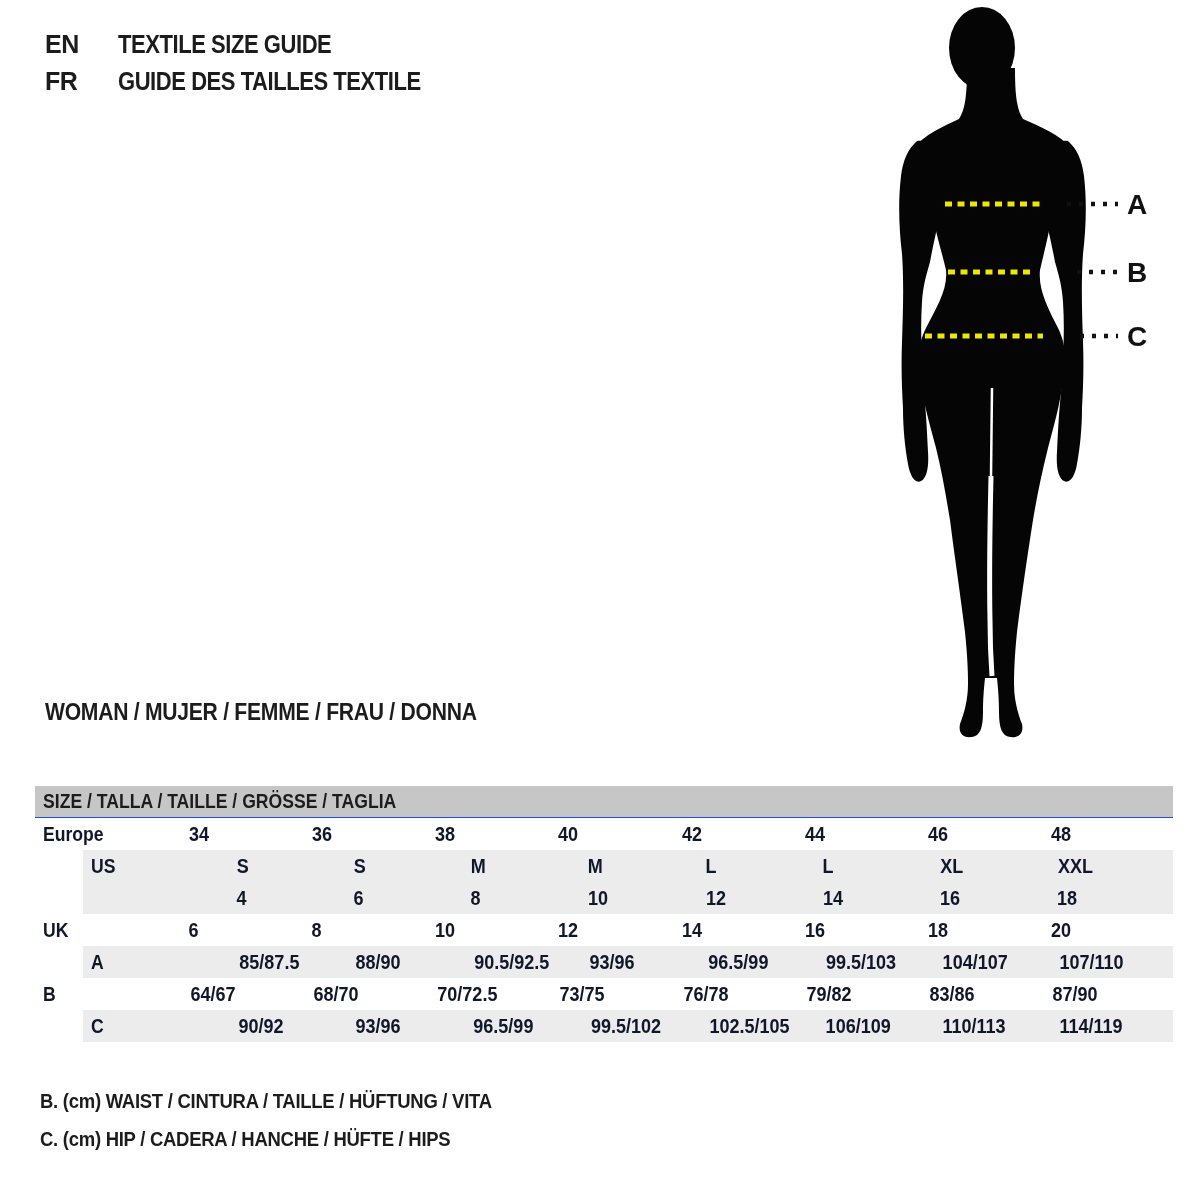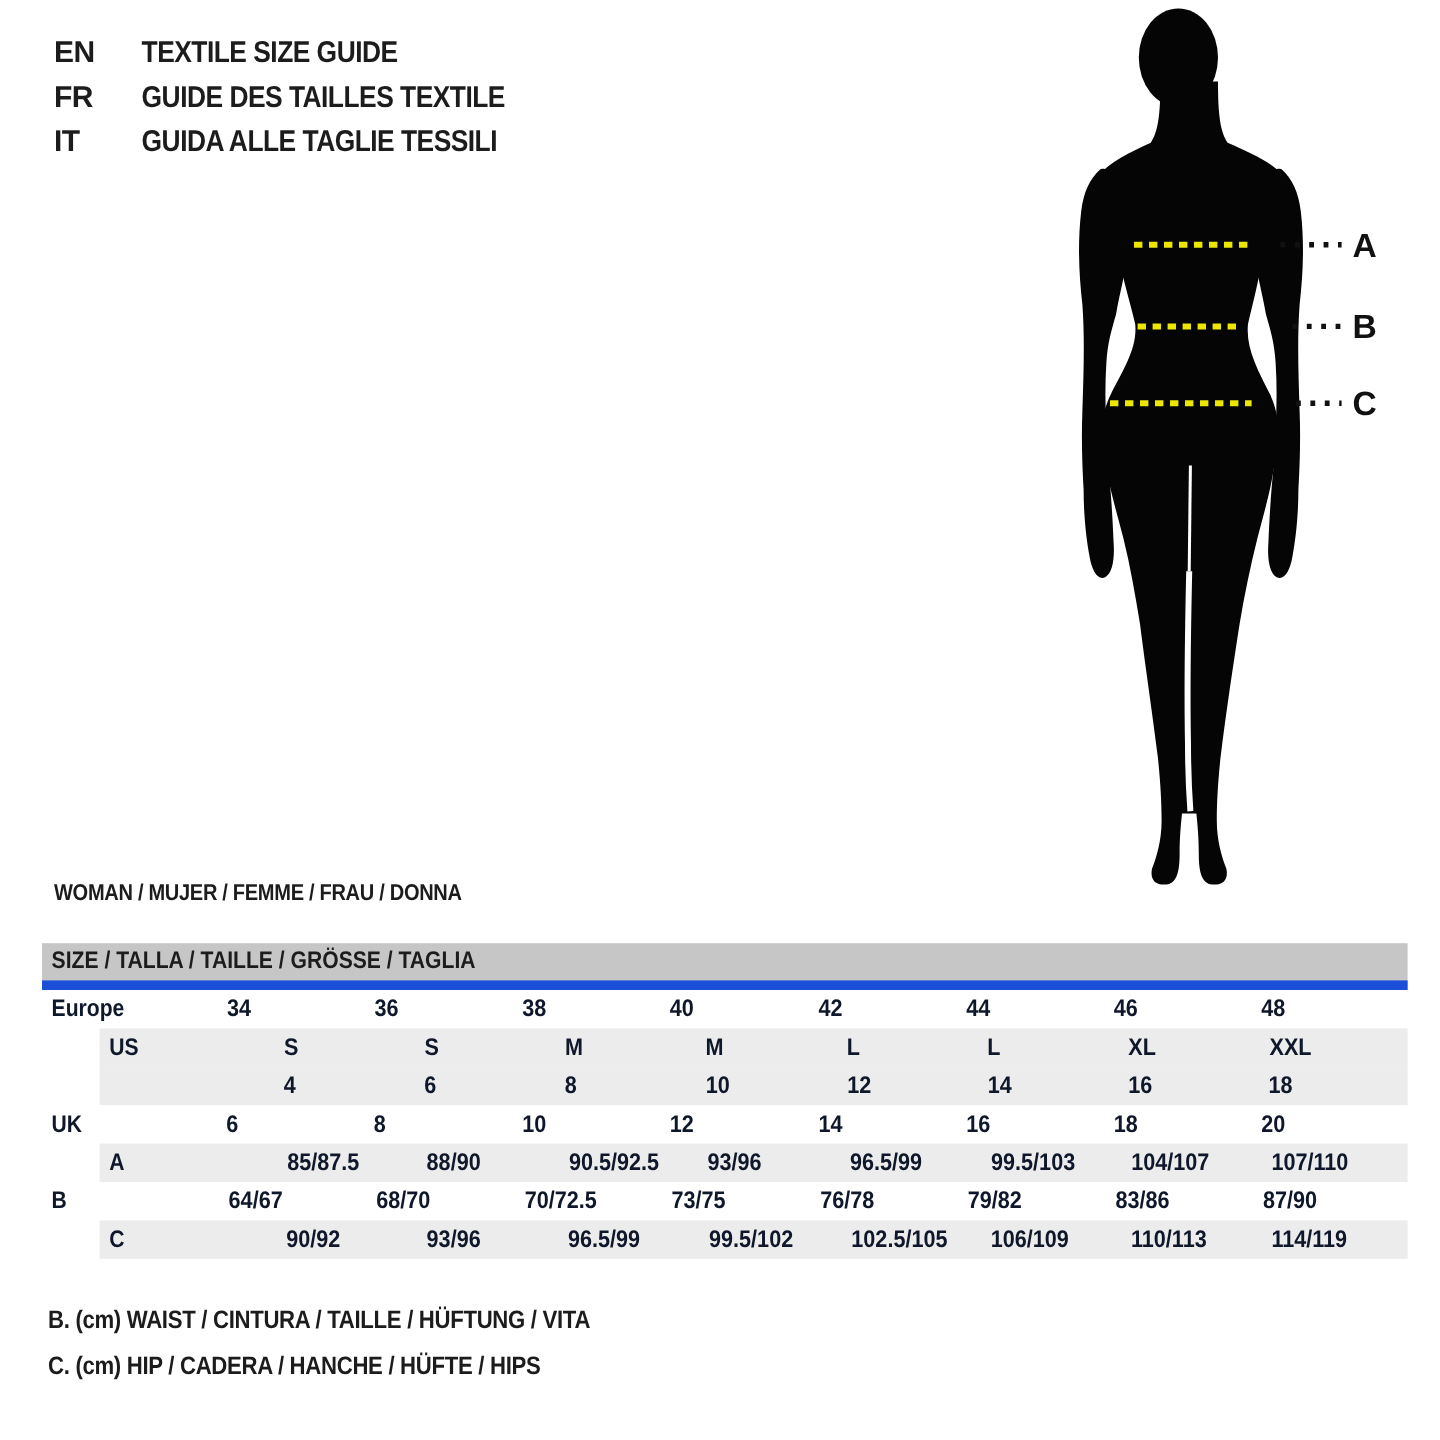--- a/index.html
+++ b/index.html
@@ -10,47 +10,44 @@
 
   
   .lang-list{position:absolute;left:45px;top:26px;}
   .lang-row{height:37px;line-height:37px;font-size:25px;font-weight:bold;letter-spacing:-0.5px;}
   .lang-code{display:inline-block;width:73px;vertical-align:top;}
 
   
   .figure{position:absolute;left:860px;top:0;width:340px;height:760px;}
 
   
-  .woman-heading{position:absolute;left:45px;top:734px;font-size:19px;font-weight:bold;letter-spacing:-0.3px;}
+  .woman-heading{position:absolute;left:45px;top:698px;font-size:24px;font-weight:bold;letter-spacing:-0.3px;}
 
   
   .size-table{position:absolute;left:35px;top:786px;width:1138px;}
   .thead{height:31px;line-height:31px;background:#c6c6c6;font-size:20px;font-weight:bold;
-         padding-left:8px;border-bottom:8px solid #1d4ed8;}
+         padding-left:8px;border-bottom:1px solid #1d4ed8;}
   .trow{display:flex;height:32px;line-height:32px;font-size:20px;font-weight:bold;color:#0f172a;}
   .trow.shaded{background:#ececec;margin-left:48px;}
   .tlabel{width:145px;padding-left:8px;text-align:left;}
   .tcell{flex:1;text-align:left;}
 
   
   .legend{position:absolute;left:40px;top:1082px;}
   .legend-line{height:38px;line-height:38px;font-size:21px;font-weight:bold;letter-spacing:-0.3px;}
 </style>
 </head>
 <body>
 
 <div class="lang-list">
   <div class="lang-row">
     <span class="lang-code">EN</span><span class="cond">TEXTILE SIZE GUIDE</span>
   </div>
   <div class="lang-row">
     <span class="lang-code">FR</span><span class="cond">GUIDE DES TAILLES TEXTILE</span>
-  </div>
-  <div class="lang-row">
-    <span class="lang-code">IT</span><span class="cond">GUIDA ALLE TAGLIE TESSILI</span>
   </div>
 </div>
 
 <div class="figure">
   <svg width="340" height="760" viewBox="0 0 340 760">
 
     <ellipse cx="122" cy="48" rx="33" ry="41" fill="#050505"></ellipse>
 
     <path fill="#050505" d="
       M 107,68

